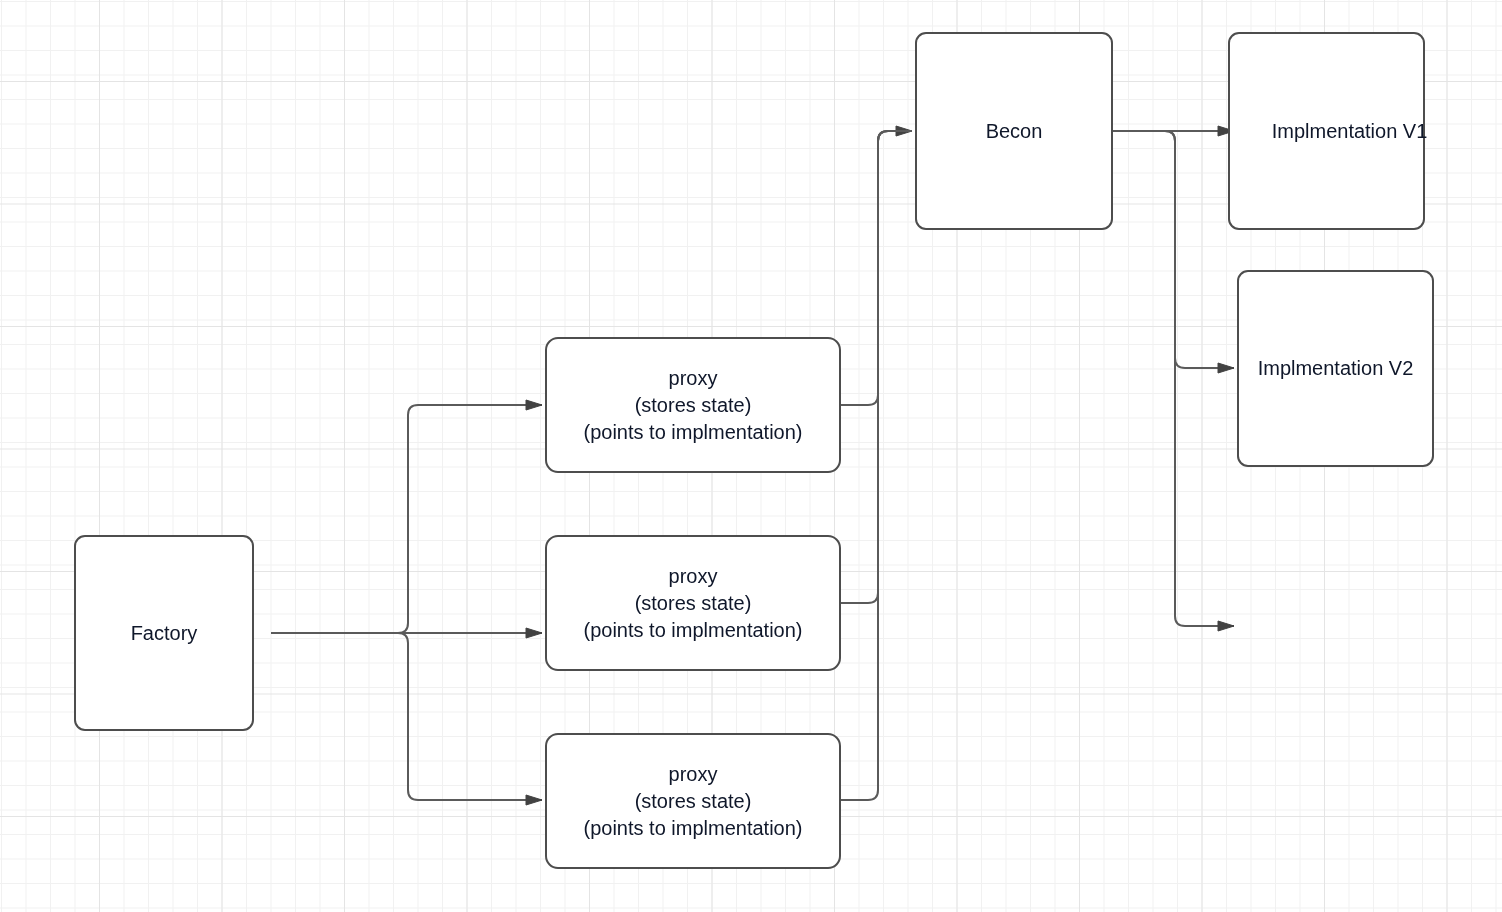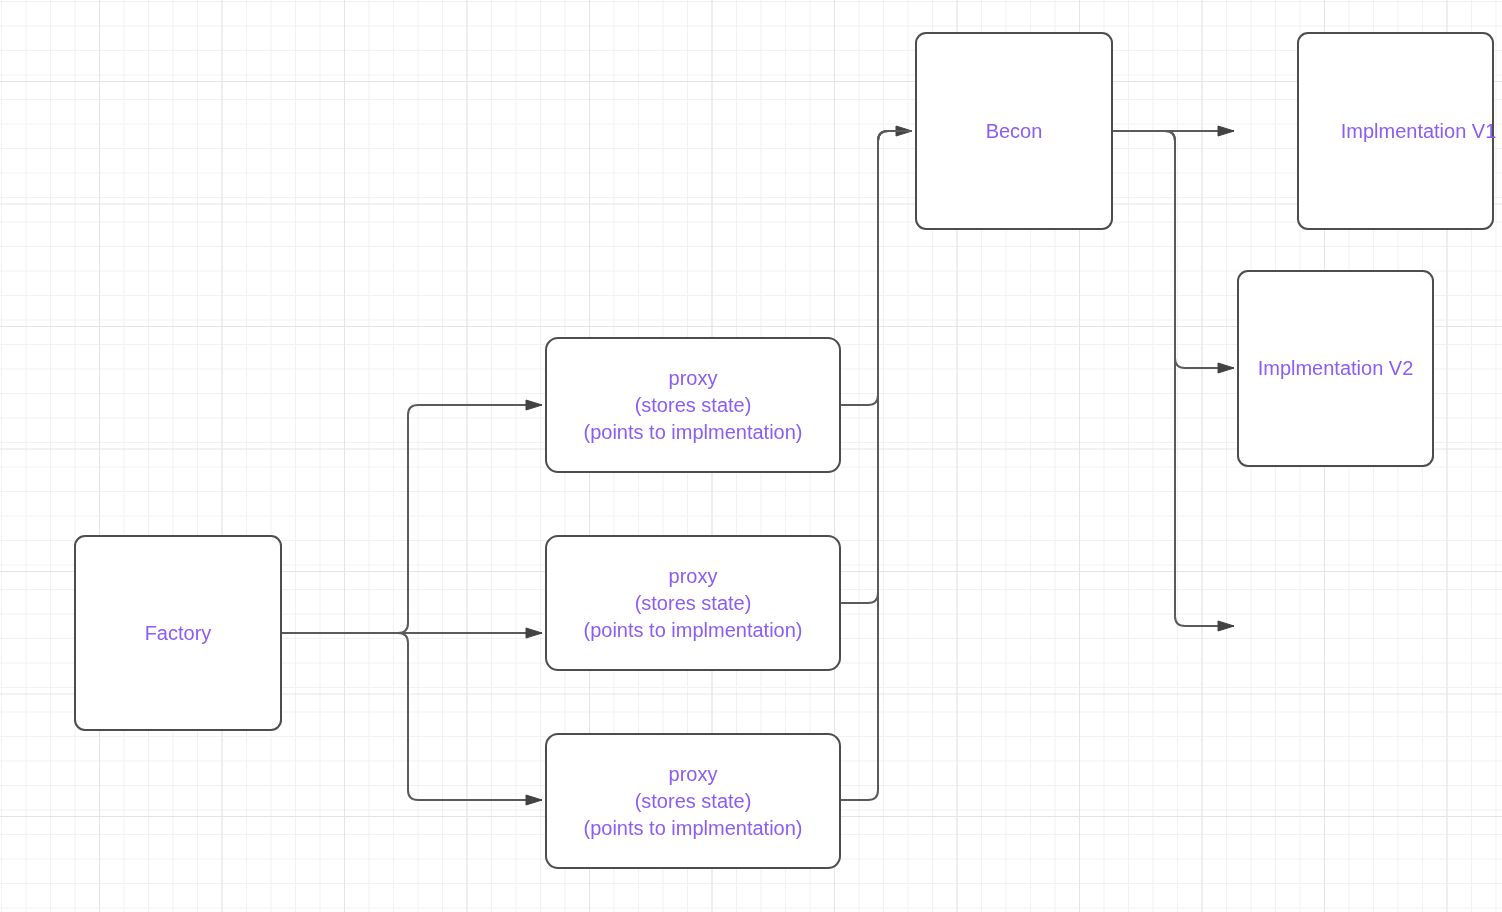--- a/index.html
+++ b/index.html
@@ -33,21 +33,21 @@
     border:2px solid #4d4d4d;
     border-radius:11px;
     display:flex;
     align-items:center;
     justify-content:center;
   }
   .node .label{
     text-align:center;
     font-size:20px;
     line-height:27px;
-    color:#8b5cf6;
+    color:#0f172a;
     white-space:nowrap;
   }
   .node .label span{display:block;}
 </style>
 </head>
 <body>
 
 <div class="canvas">
 
   <svg class="edge-layer" width="1502" height="912" viewBox="0 0 1502 912">
@@ -63,21 +63,21 @@
 
     <path class="edge" d="M 841,405 L 868,405 Q 878,405 878,395 L 878,141 Q 878,131 888,131 L 912,131" marker-end="url(#arrowhead)"></path>
     <path class="edge" d="M 841,603 L 868,603 Q 878,603 878,593 L 878,141 Q 878,131 888,131 L 912,131"></path>
     <path class="edge" d="M 841,800 L 868,800 Q 878,800 878,790 L 878,141 Q 878,131 888,131 L 912,131"></path>
 
     <path class="edge" d="M 1113,131 L 1234,131" marker-end="url(#arrowhead)"></path>
     <path class="edge" d="M 1113,131 L 1165,131 Q 1175,131 1175,141 L 1175,358 Q 1175,368 1185,368 L 1234,368" marker-end="url(#arrowhead)"></path>
     <path class="edge" d="M 1113,131 L 1165,131 Q 1175,131 1175,141 L 1175,616 Q 1175,626 1185,626 L 1234,626" marker-end="url(#arrowhead)"></path>
   </svg>
 
-  <div class="node" style="left:74px;top:535px;width:208px;height:196px;">
+  <div class="node" style="left:74px;top:535px;width:180px;height:196px;">
     <div class="label">
       <span>Factory</span>
     </div>
   </div>
 
   <div class="node" style="left:545px;top:337px;width:296px;height:136px;border-radius:13px;">
     <div class="label">
       <span>proxy</span>
       <span>(stores state)</span>
       <span>(points to implmentation)</span>
@@ -99,21 +99,21 @@
       <span>(points to implmentation)</span>
     </div>
   </div>
 
   <div class="node" style="left:915px;top:32px;width:198px;height:198px;">
     <div class="label">
       <span>Becon</span>
     </div>
   </div>
 
-  <div class="node" style="left:1297px;top:32px;width:197px;height:198px;padding-left:46px;">
+  <div class="node" style="left:1228px;top:32px;width:197px;height:198px;padding-left:46px;">
     <div class="label">
       <span>Implmentation V1</span>
     </div>
   </div>
 
   <div class="node" style="left:1237px;top:270px;width:197px;height:197px;border-radius:11px;">
     <div class="label">
       <span>Implmentation V2</span>
     </div>
   </div>

